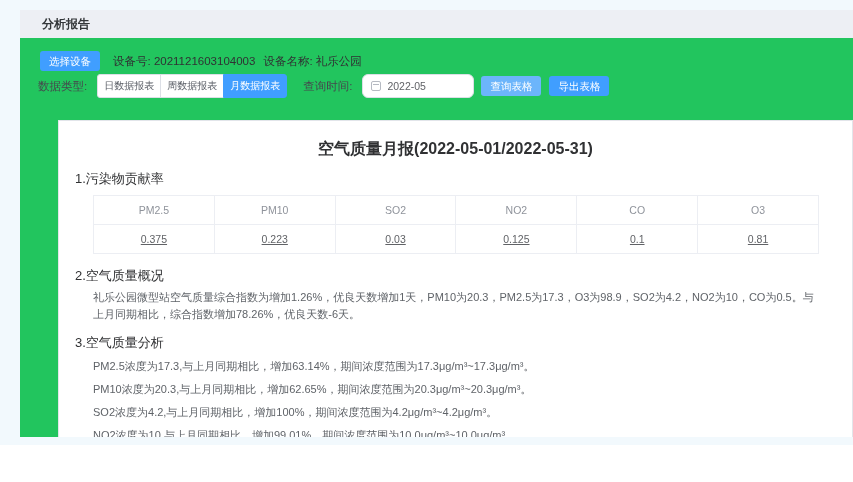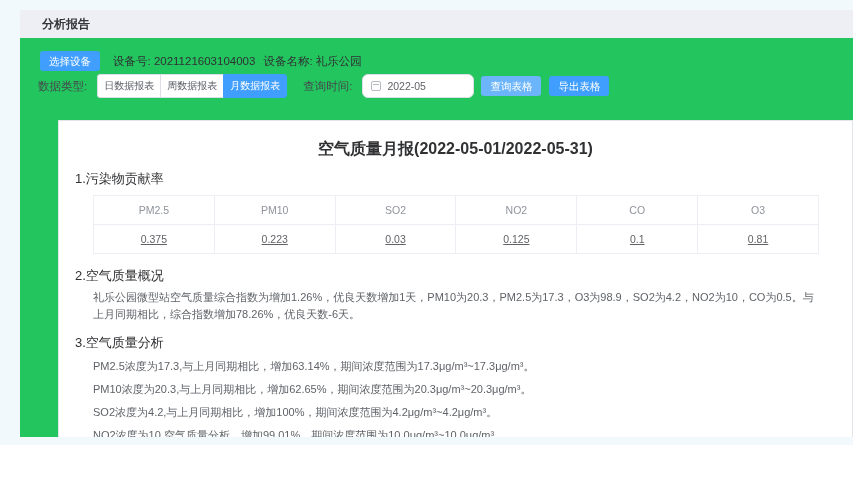--- a/index.html
+++ b/index.html
@@ -127,18 +127,18 @@
     </table>
 
     <div class="sec-heading h2">2.空气质量概况</div>
     <p class="para">礼乐公园微型站空气质量综合指数为增加1.26%，优良天数增加1天，PM10为20.3，PM2.5为17.3，O3为98.9，SO2为4.2，NO2为10，CO为0.5。与上月同期相比，综合指数增加78.26%，优良天数-6天。</p>
 
     <div class="sec-heading h3">3.空气质量分析</div>
     <div class="analysis">
       <p class="line">PM2.5浓度为17.3,与上月同期相比，增加63.14%，期间浓度范围为17.3μg/m³~17.3μg/m³。</p>
       <p class="line">PM10浓度为20.3,与上月同期相比，增加62.65%，期间浓度范围为20.3μg/m³~20.3μg/m³。</p>
       <p class="line">SO2浓度为4.2,与上月同期相比，增加100%，期间浓度范围为4.2μg/m³~4.2μg/m³。</p>
-      <p class="line">NO2浓度为10,空气质量分析，增加99.01%，期间浓度范围为10.0μg/m³~10.0μg/m³。</p>
+      <p class="line">NO2浓度为10,与上月同期相比，增加99.01%，期间浓度范围为10.0μg/m³~10.0μg/m³。</p>
     </div>
   </div>
 
   <div class="scroll-thumb"></div>
 </div>
 
 </body></html>

